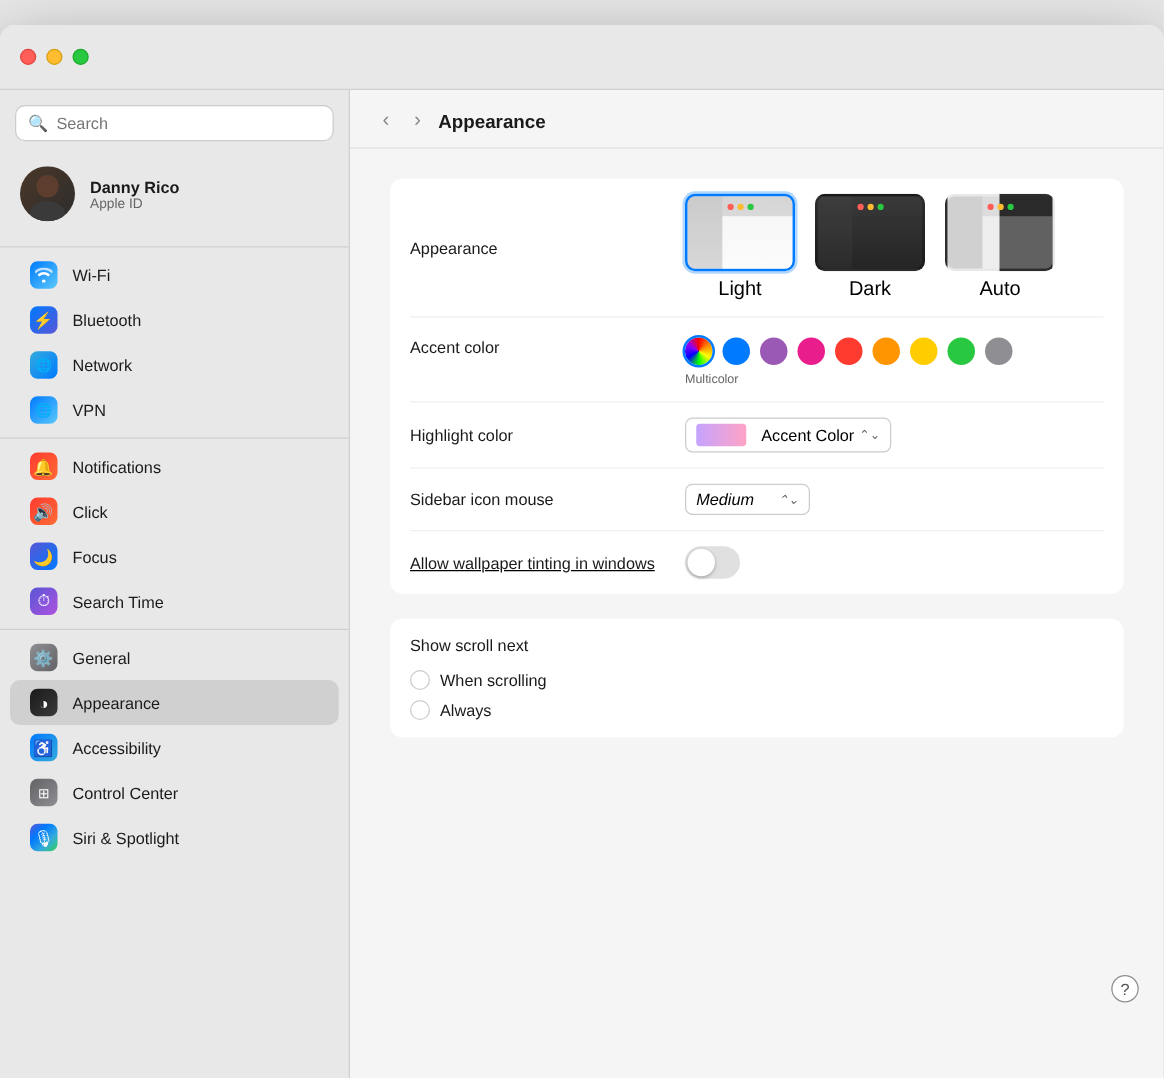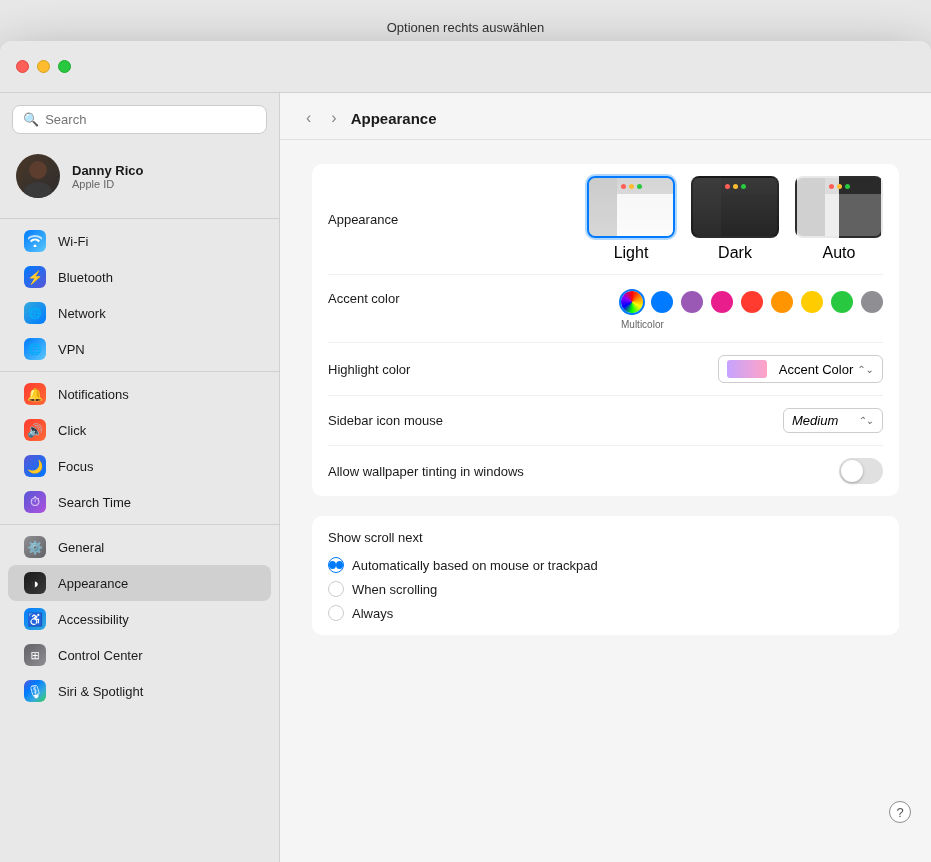--- a/index.html
+++ b/index.html
@@ -193,21 +193,20 @@
     .setting-label {
       font-size: 13px;
       color: #1a1a1a;
       width: 220px;
       flex-shrink: 0;
     }
     .setting-control {
       flex: 1;
       display: flex;
       align-items: center;
-      justify-content: flex-end;
     }
     
     .appearance-options {
       display: flex;
       gap: 16px;
     }
     .appearance-option {
       display: flex;
       flex-direction: column;
       align-items: center;
@@ -363,21 +362,21 @@
     .section-block {
       background: white;
       border-radius: 10px;
       padding: 0 16px;
       margin-bottom: 20px;
     }
     .section-row {
       padding: 12px 0;
       border-bottom: 1px solid #f0f0f0;
     }
-    .section-row:last-child { border-bottom: none; }
+    .section-row:last-child { border-bottom: none; text-decoration: underline; }
     
     .scroll-section {
       background: white;
       border-radius: 10px;
       padding: 14px 16px;
       margin-bottom: 20px;
     }
     .scroll-section-title {
       font-size: 13px;
       color: #1a1a1a;
@@ -445,21 +444,20 @@
       text-align: center;
       font-size: 13px;
       color: #333;
       margin-bottom: 6px;
     }
   </style>
 </head>
 <body>
 
 <div class="window-outer">
-  <div class="top-annotation">Optionen rechts auswählen</div>
 
   <div class="window">
     <div class="title-bar">
       <div class="traffic-lights">
         <div class="traffic-light tl-close"></div>
         <div class="traffic-light tl-minimize"></div>
         <div class="traffic-light tl-maximize"></div>
       </div>
     </div>
 
@@ -694,26 +692,20 @@
                 <div class="toggle">
                   <div class="toggle-knob"></div>
                 </div>
               </div>
             </div>
           </div>
 
           <div class="scroll-section">
             <div class="scroll-section-title">Show scroll next</div>
             <div class="radio-option">
-              <div class="radio-circle checked">
-                <div style="width:8px;height:8px;border-radius:50%;background:#007aff;"></div>
-              </div>
-              <span class="radio-label">Automatically based on mouse or trackpad</span>
-            </div>
-            <div class="radio-option">
               <div class="radio-circle"></div>
               <span class="radio-label">When scrolling</span>
             </div>
             <div class="radio-option">
               <div class="radio-circle"></div>
               <span class="radio-label">Always</span>
             </div>
           </div>
 
 

